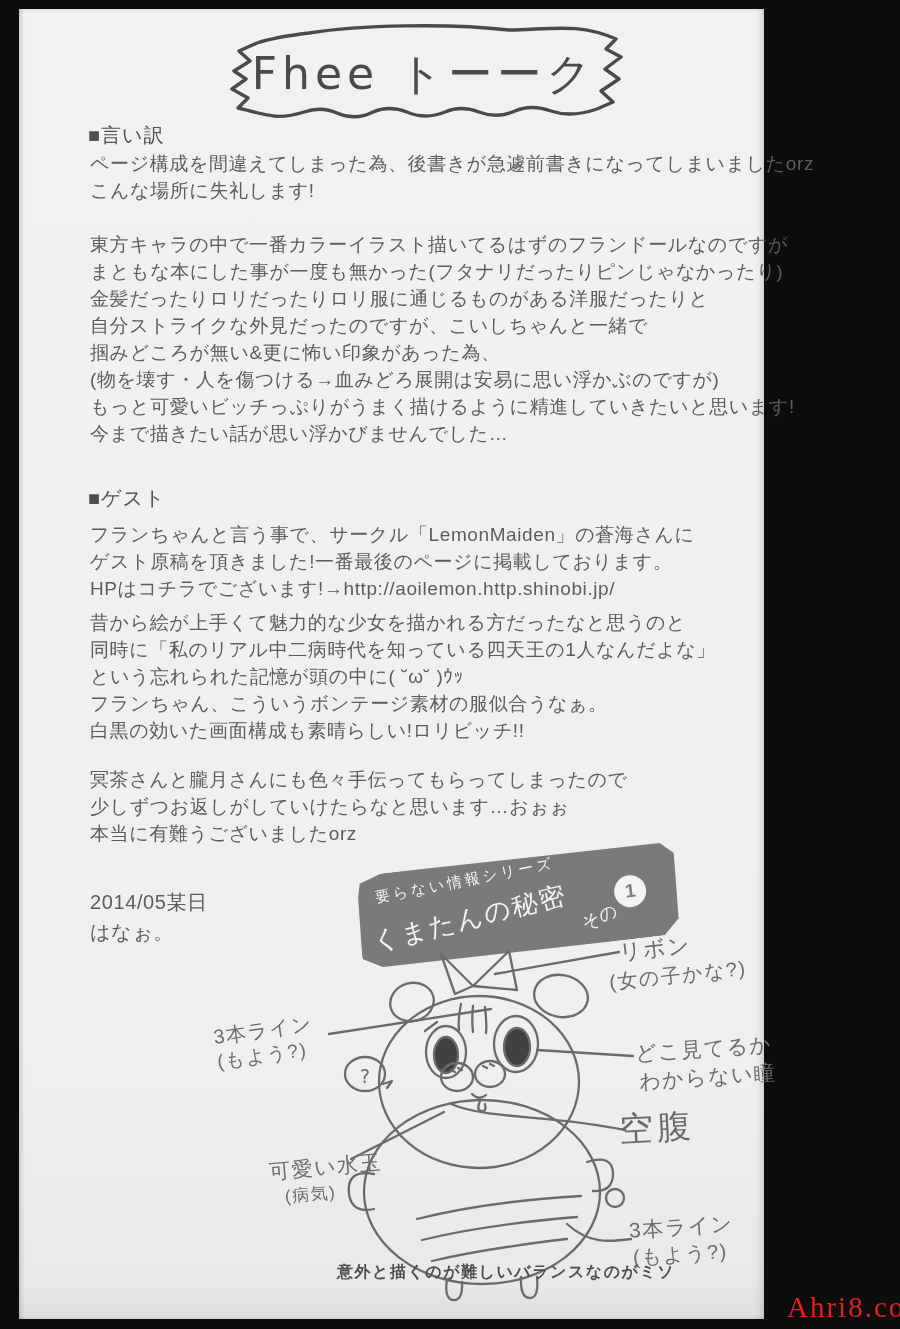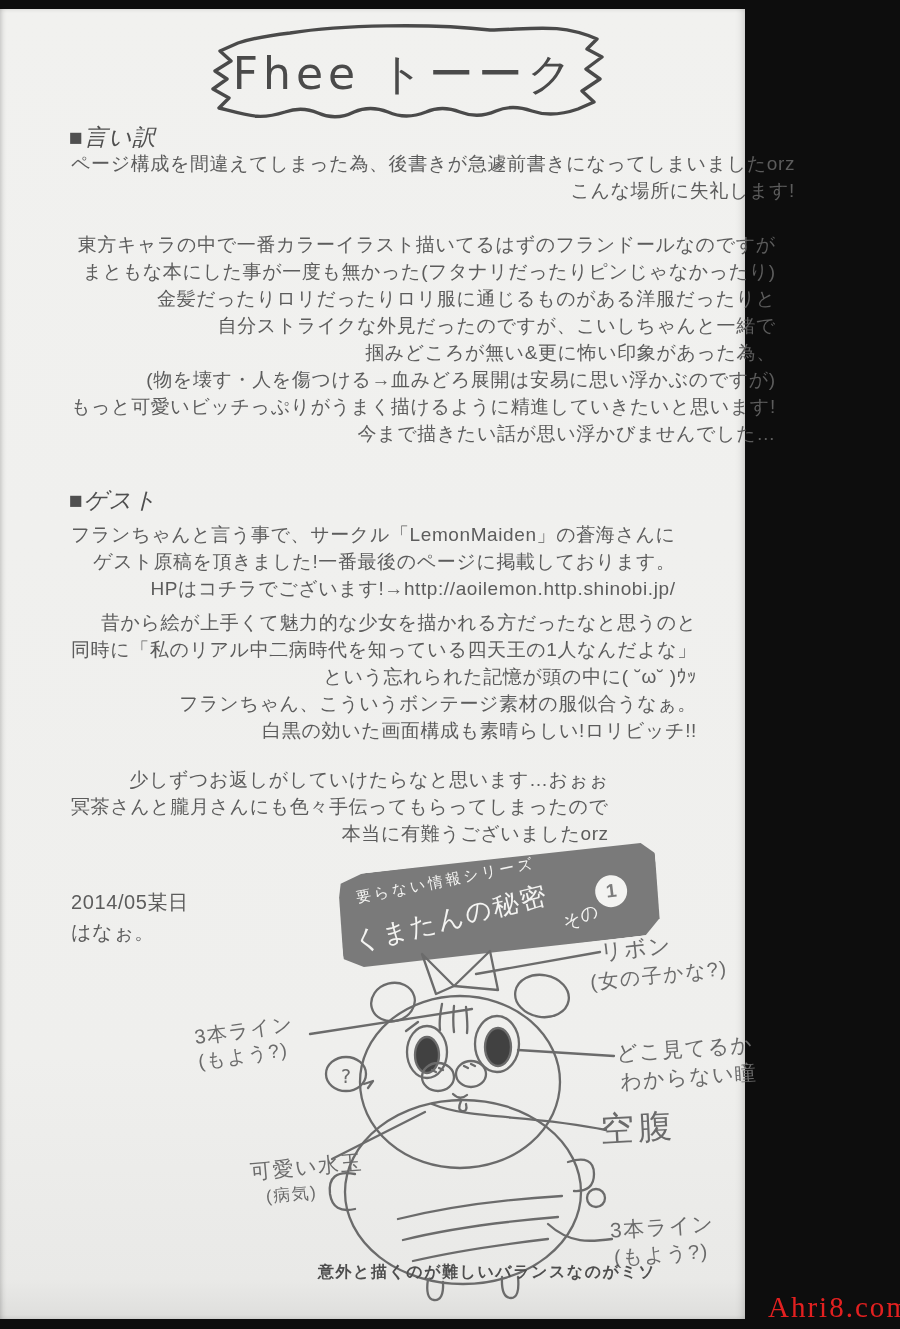--- a/index.html
+++ b/index.html
@@ -1,23 +1,23 @@
 <!DOCTYPE html>
 <html><head>
 <meta charset="utf-8">
 <style>
   html,body{margin:0;padding:0;}
   body{background:#0d0d0d;width:900px;height:1329px;position:relative;overflow:hidden;
        font-family:"Liberation Sans","DejaVu Sans",sans-serif;}
-  #paper{position:absolute;left:0;top:9px;width:745px;height:1310px;
+  #paper{position:absolute;left:19px;top:9px;width:745px;height:1310px;
          background:linear-gradient(180deg,#f1f1ef 0%,#efefed 80%,#e9e9e7 97%,#dededc 100%);
          box-shadow:inset -6px 0 10px -6px rgba(0,0,0,.25), inset 3px 0 6px -3px rgba(0,0,0,.3);}
   .abs{position:absolute;}
-  .ink{color:#5c5c5c;font-size:19px;letter-spacing:.6px;line-height:27px;white-space:nowrap;text-align:right;}
-  .heading{color:#4f4f4f;font-size:23px;letter-spacing:1px;white-space:nowrap;font-style:italic;}
+  .ink{color:#5c5c5c;font-size:19px;letter-spacing:.6px;line-height:27px;white-space:nowrap;}
+  .heading{color:#4f4f4f;font-size:20px;letter-spacing:1px;white-space:nowrap;}
   .hand{color:#6b6b6b;white-space:nowrap;letter-spacing:1.5px;}
   .banner{background:#7a7a7a;transform:rotate(-7deg);
           clip-path:polygon(2% 8%,9% 0,96% 4%,100% 16%,99% 84%,94% 100%,6% 97%,0 86%,1% 22%);}
   .banner-text{color:#f4f4f2;white-space:nowrap;}
   .num-circle{display:flex;align-items:center;justify-content:center;background:#f3f3f1;
               border-radius:50%;color:#7c7c7c;font-weight:bold;}
   .caption{color:#4e4e4e;font-size:16px;font-weight:700;letter-spacing:1.5px;white-space:nowrap;}
   .watermark{color:#e32020;font-family:"Liberation Serif","DejaVu Serif",serif;
              font-size:29px;letter-spacing:2px;white-space:nowrap;}
   svg{overflow:visible;}
@@ -61,22 +61,22 @@
     <div class="ink">HPはコチラでございます!→http://aoilemon.http.shinobi.jp/</div>
   </div>
   <div class="abs" style="left:71px;top:600px;">
     <div class="ink">昔から絵が上手くて魅力的な少女を描かれる方だったなと思うのと</div>
     <div class="ink">同時に「私のリアル中二病時代を知っている四天王の1人なんだよな」</div>
     <div class="ink">という忘れられた記憶が頭の中に( ˘ω˘ )ｳｯ</div>
     <div class="ink">フランちゃん、こういうボンテージ素材の服似合うなぁ。</div>
     <div class="ink">白黒の効いた画面構成も素晴らしい!ロリビッチ!!</div>
   </div>
   <div class="abs" style="left:71px;top:757px;">
+    <div class="ink">冥茶さんと朧月さんにも色々手伝ってもらってしまったので</div>
     <div class="ink">少しずつお返しがしていけたらなと思います…おぉぉ</div>
-    <div class="ink">冥茶さんと朧月さんにも色々手伝ってもらってしまったので</div>
     <div class="ink">本当に有難うございましたorz</div>
   </div>
 
   <div class="abs ink" style="left:71px;top:880px;font-size:20px;">2014/05某日</div>
   <div class="abs ink" style="left:71px;top:910px;font-size:20px;">はなぉ。</div>
 
   <div class="abs banner" style="left:338px;top:848px;width:322px;height:96px;">
     <div class="abs banner-text" style="left:20px;top:8px;font-size:15px;letter-spacing:3px;transform:rotate(-4deg);">要らない情報シリーズ</div>
     <div class="abs banner-text" style="left:12px;top:38px;font-size:26px;letter-spacing:2px;transform:rotate(-7deg);">くまたんの秘密</div>
     <div class="abs banner-text" style="left:222px;top:58px;font-size:18px;transform:rotate(-18deg);">その</div>

